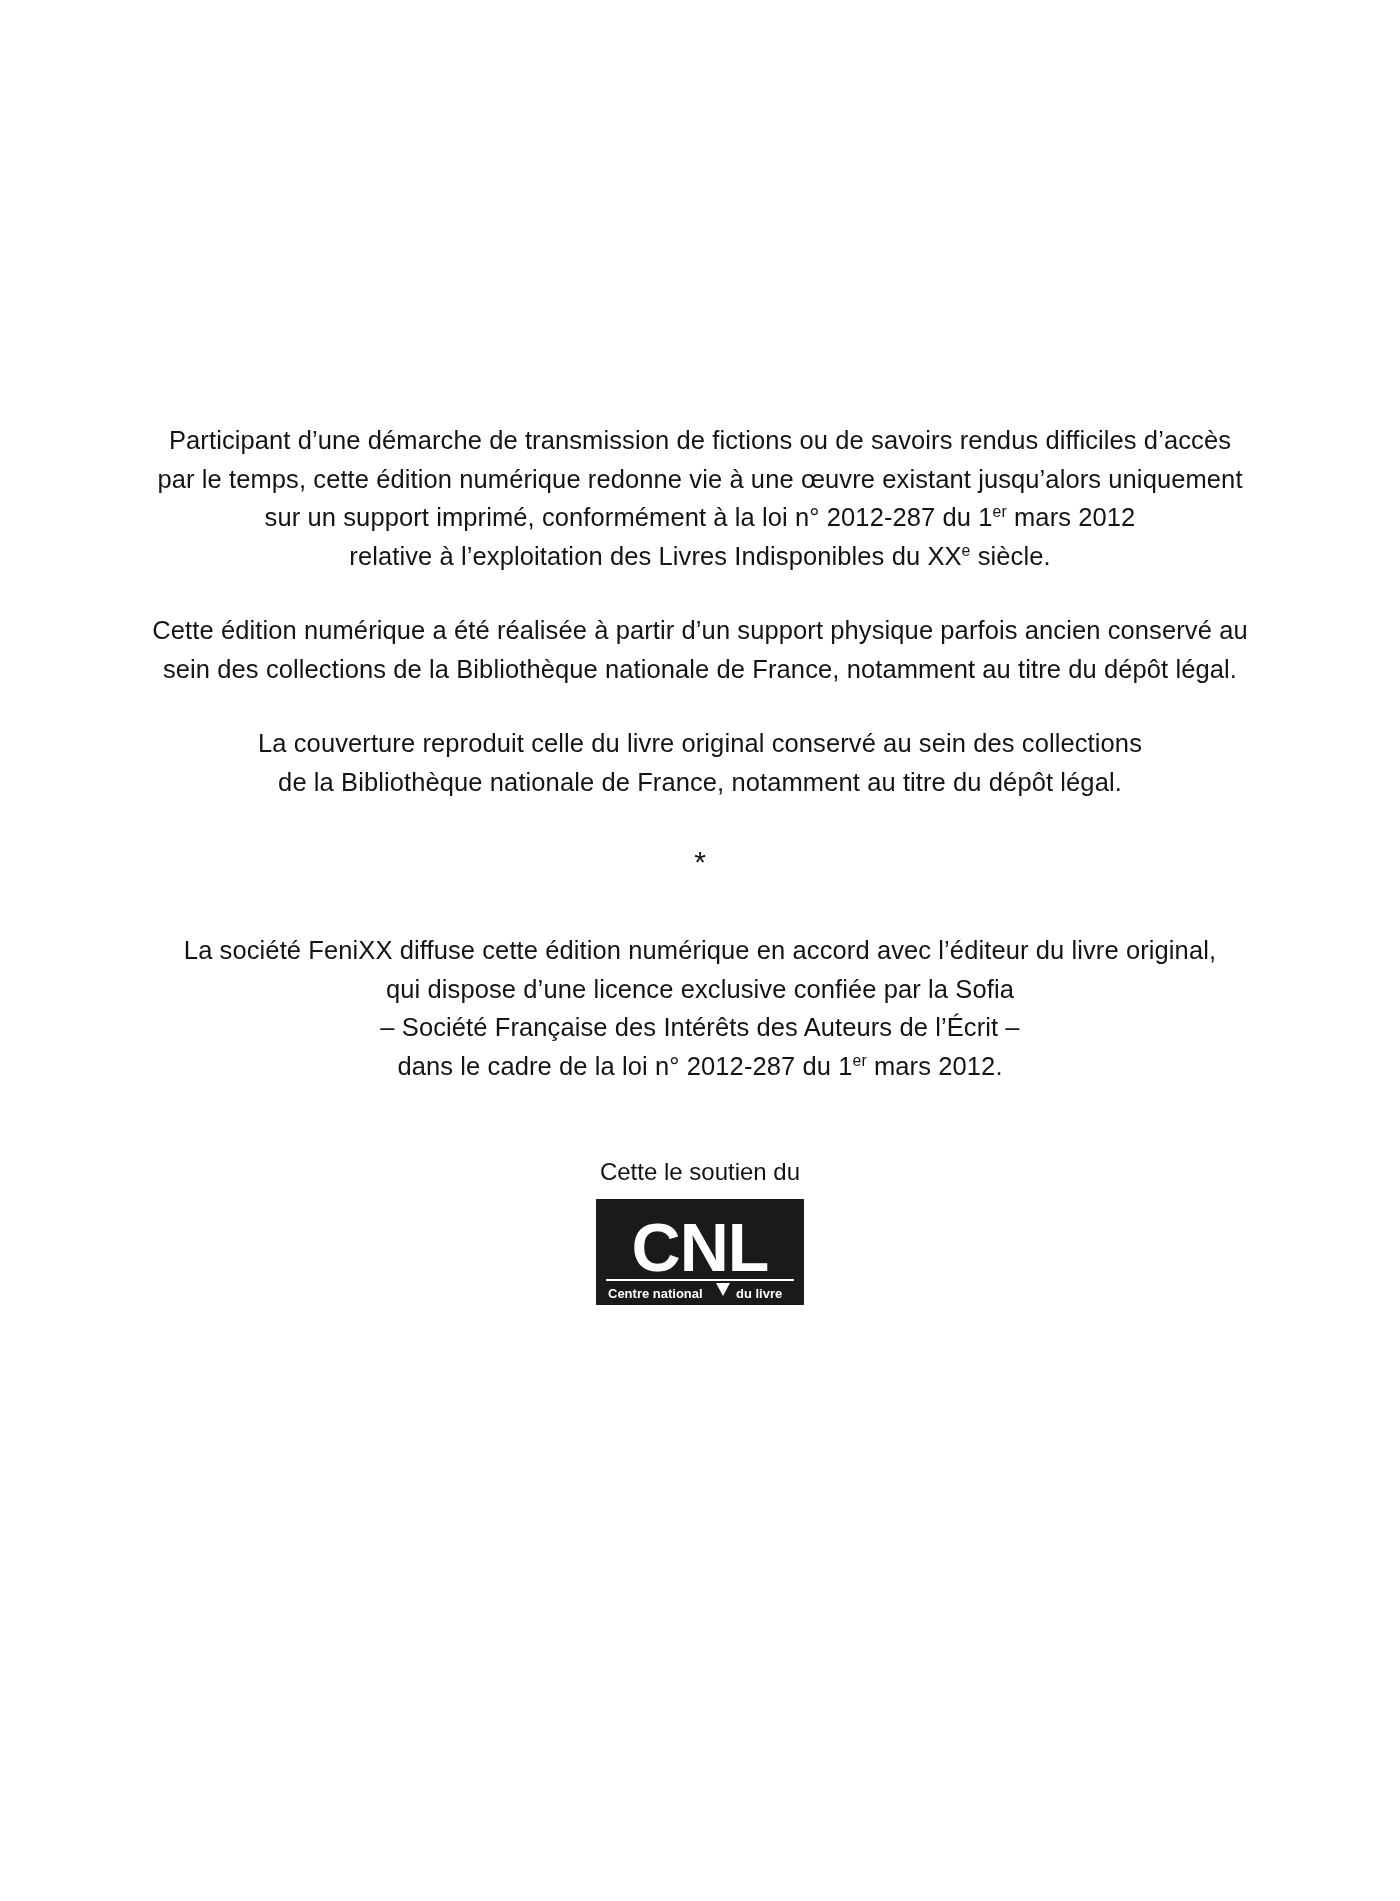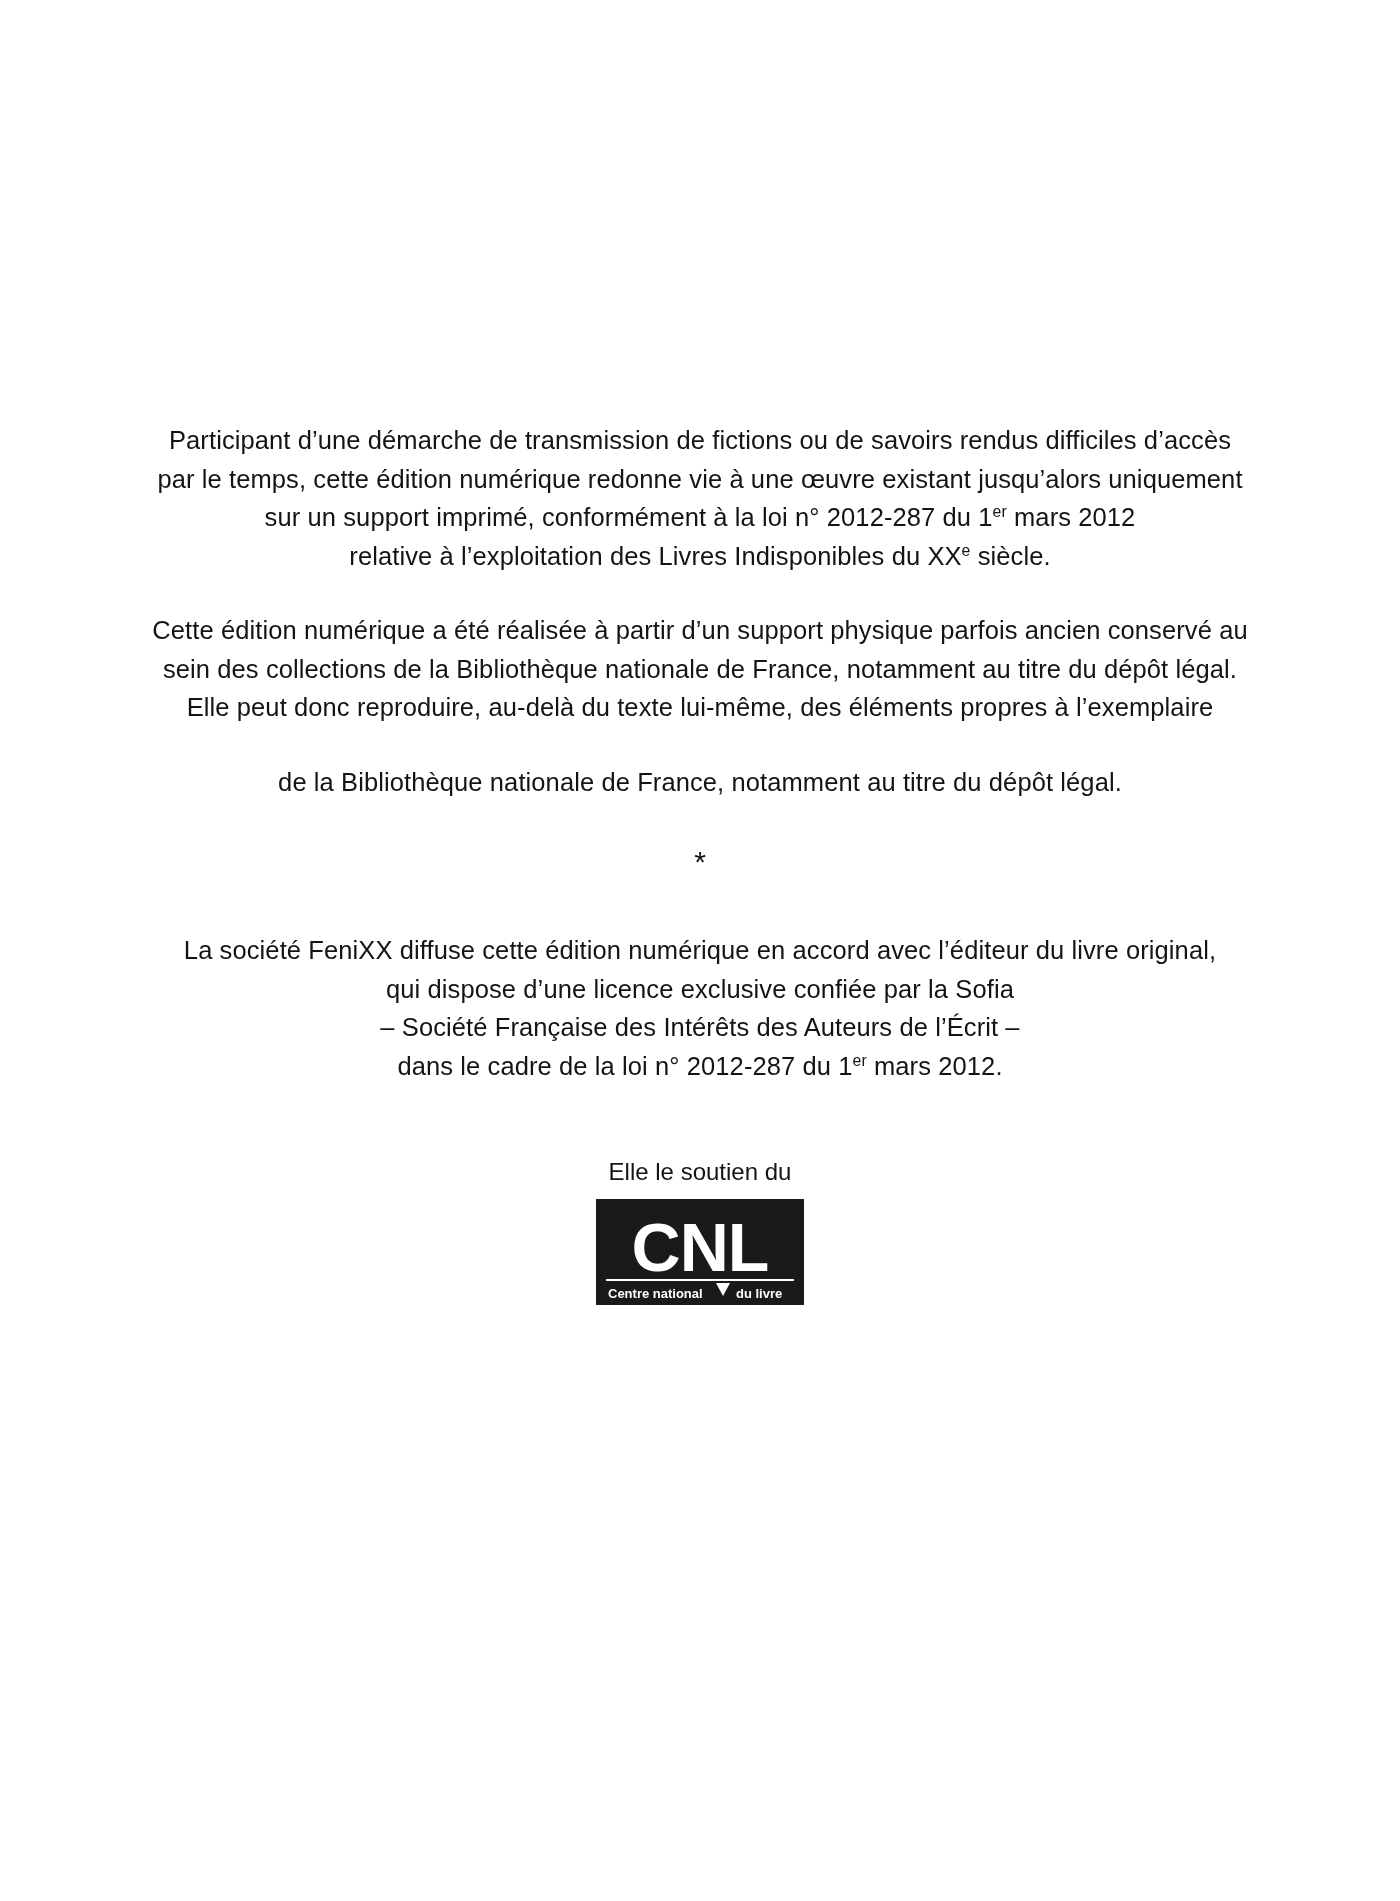--- a/index.html
+++ b/index.html
@@ -85,39 +85,39 @@
     <p class="para">
       <span class="line">Participant d’une démarche de transmission de fictions ou de savoirs rendus difficiles d’accès</span>
       <span class="line">par le temps, cette édition numérique redonne vie à une œuvre existant jusqu’alors uniquement</span>
       <span class="line">sur un support imprimé, conformément à la loi n° <span>2012-287</span> <span>du 1</span><sup>er</sup><span> mars 2012</span></span>
       <span class="line">relative à l’exploitation des Livres Indisponibles <span>du XX</span><sup>e</sup><span> siècle.</span></span>
     </p>
 
     <p class="para">
       <span class="line">Cette édition numérique a été réalisée à partir d’un support physique parfois ancien conservé au</span>
       <span class="line">sein des collections de la Bibliothèque nationale de France, notamment au titre du dépôt légal.</span>
-      <span class="line">Elle peut donc reproduire, au-delà du texte lui-même, des éléments propres à l’exemplaire</span>
     </p>
 
 
     <p class="para">
+      <span class="line">La couverture reproduit celle du livre original conservé au sein des collections</span>
       <span class="line">de la Bibliothèque nationale de France, notamment au titre du dépôt légal.</span>
     </p>
 
     <div class="star">*</div>
 
     <p class="para">
       <span class="line">La société FeniXX diffuse cette édition numérique en accord avec l’éditeur du livre original,</span>
       <span class="line">qui dispose d’une licence exclusive confiée par la Sofia</span>
       <span class="line">– Société Française des Intérêts des Auteurs de l’Écrit –</span>
       <span class="line">dans le cadre de la loi n° <span>2012-287</span> <span>du 1</span><sup>er</sup><span> mars 2012</span>.</span>
     </p>
 
     <div class="support-block">
-      <div class="support-text">Elle le soutien du</div>
+      <div class="support-text">Cette le soutien du</div>
       <div class="logo">
         <svg viewBox="0 0 208 106" width="208" height="106" aria-hidden="true">
           <rect x="0" y="0" width="208" height="106" fill="#1a1a1a"></rect>
           <text x="104" y="72" text-anchor="middle" font-family="Liberation Sans, sans-serif" font-size="68" font-weight="bold" letter-spacing="-1" fill="#ffffff">CNL</text>
           <rect x="10" y="80" width="188" height="2" fill="#ffffff"></rect>
           <text x="12" y="99" text-anchor="start" font-family="Liberation Sans, sans-serif" font-size="13" font-weight="bold" fill="#ffffff">Centre national</text>
           <polygon points="120,84 134,84 127,97" fill="#ffffff"></polygon>
           <text x="140" y="99" text-anchor="start" font-family="Liberation Sans, sans-serif" font-size="13" font-weight="bold" fill="#ffffff">du livre</text>
         </svg>
       </div>

